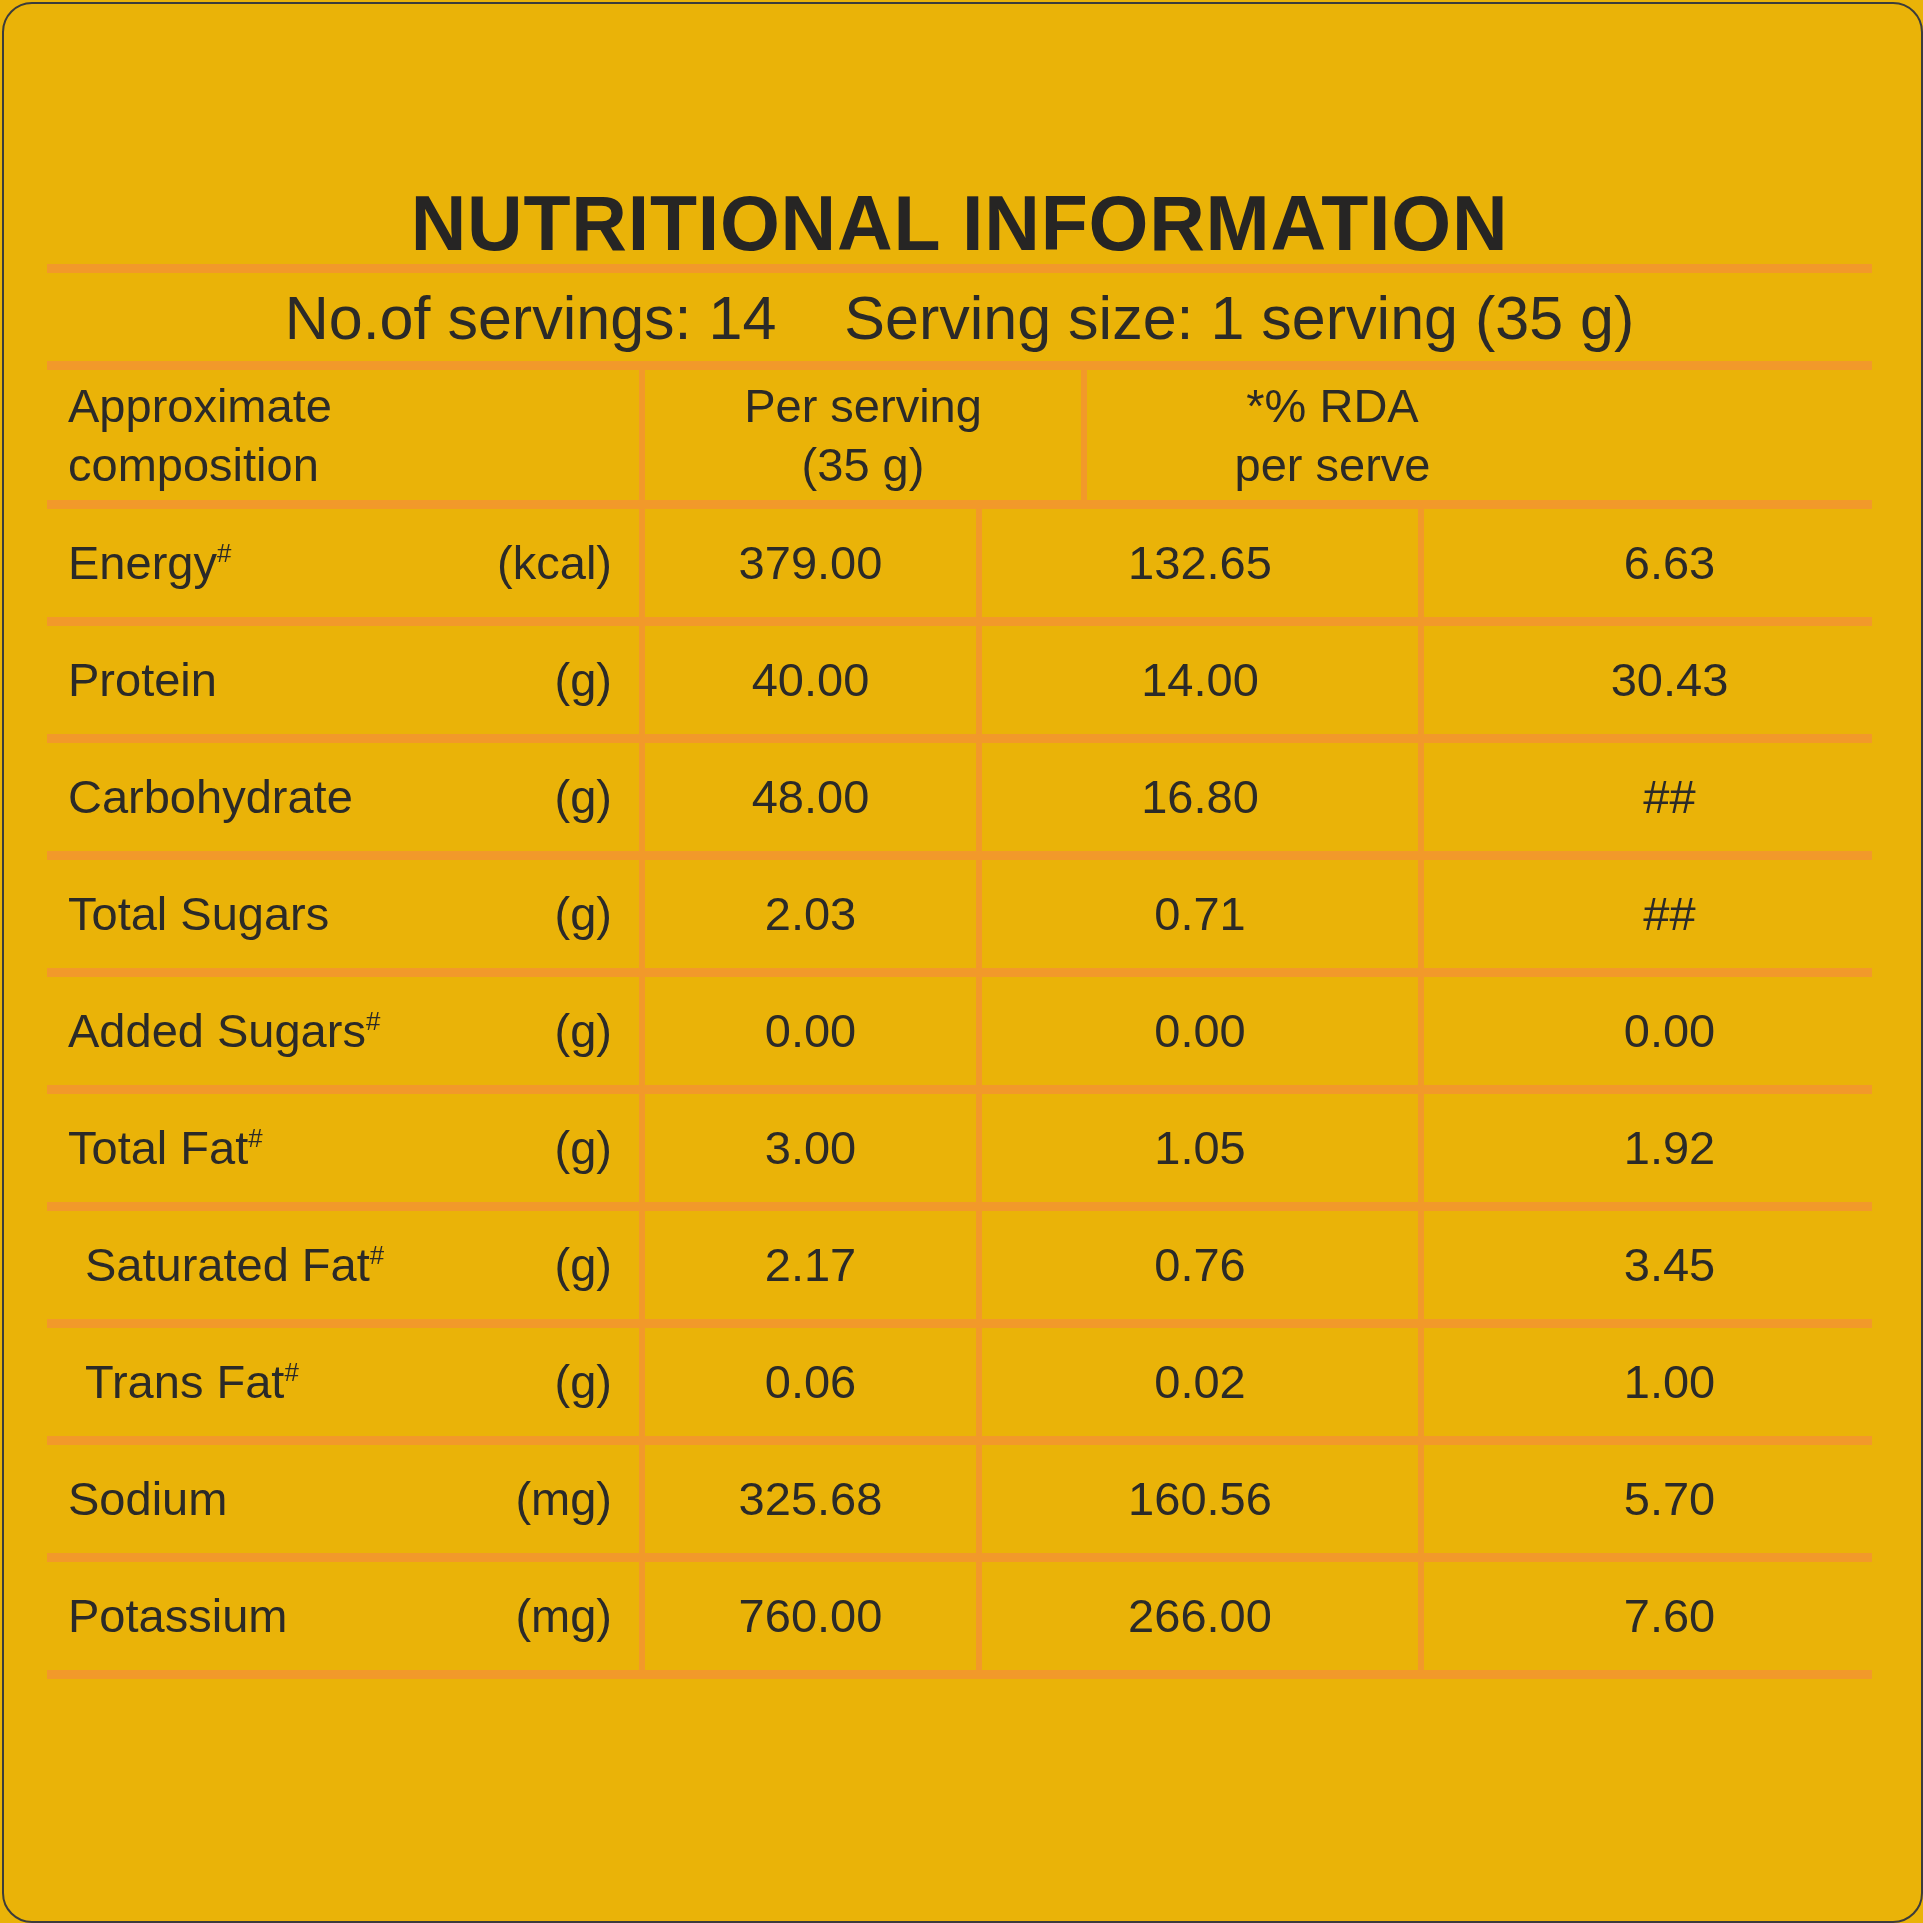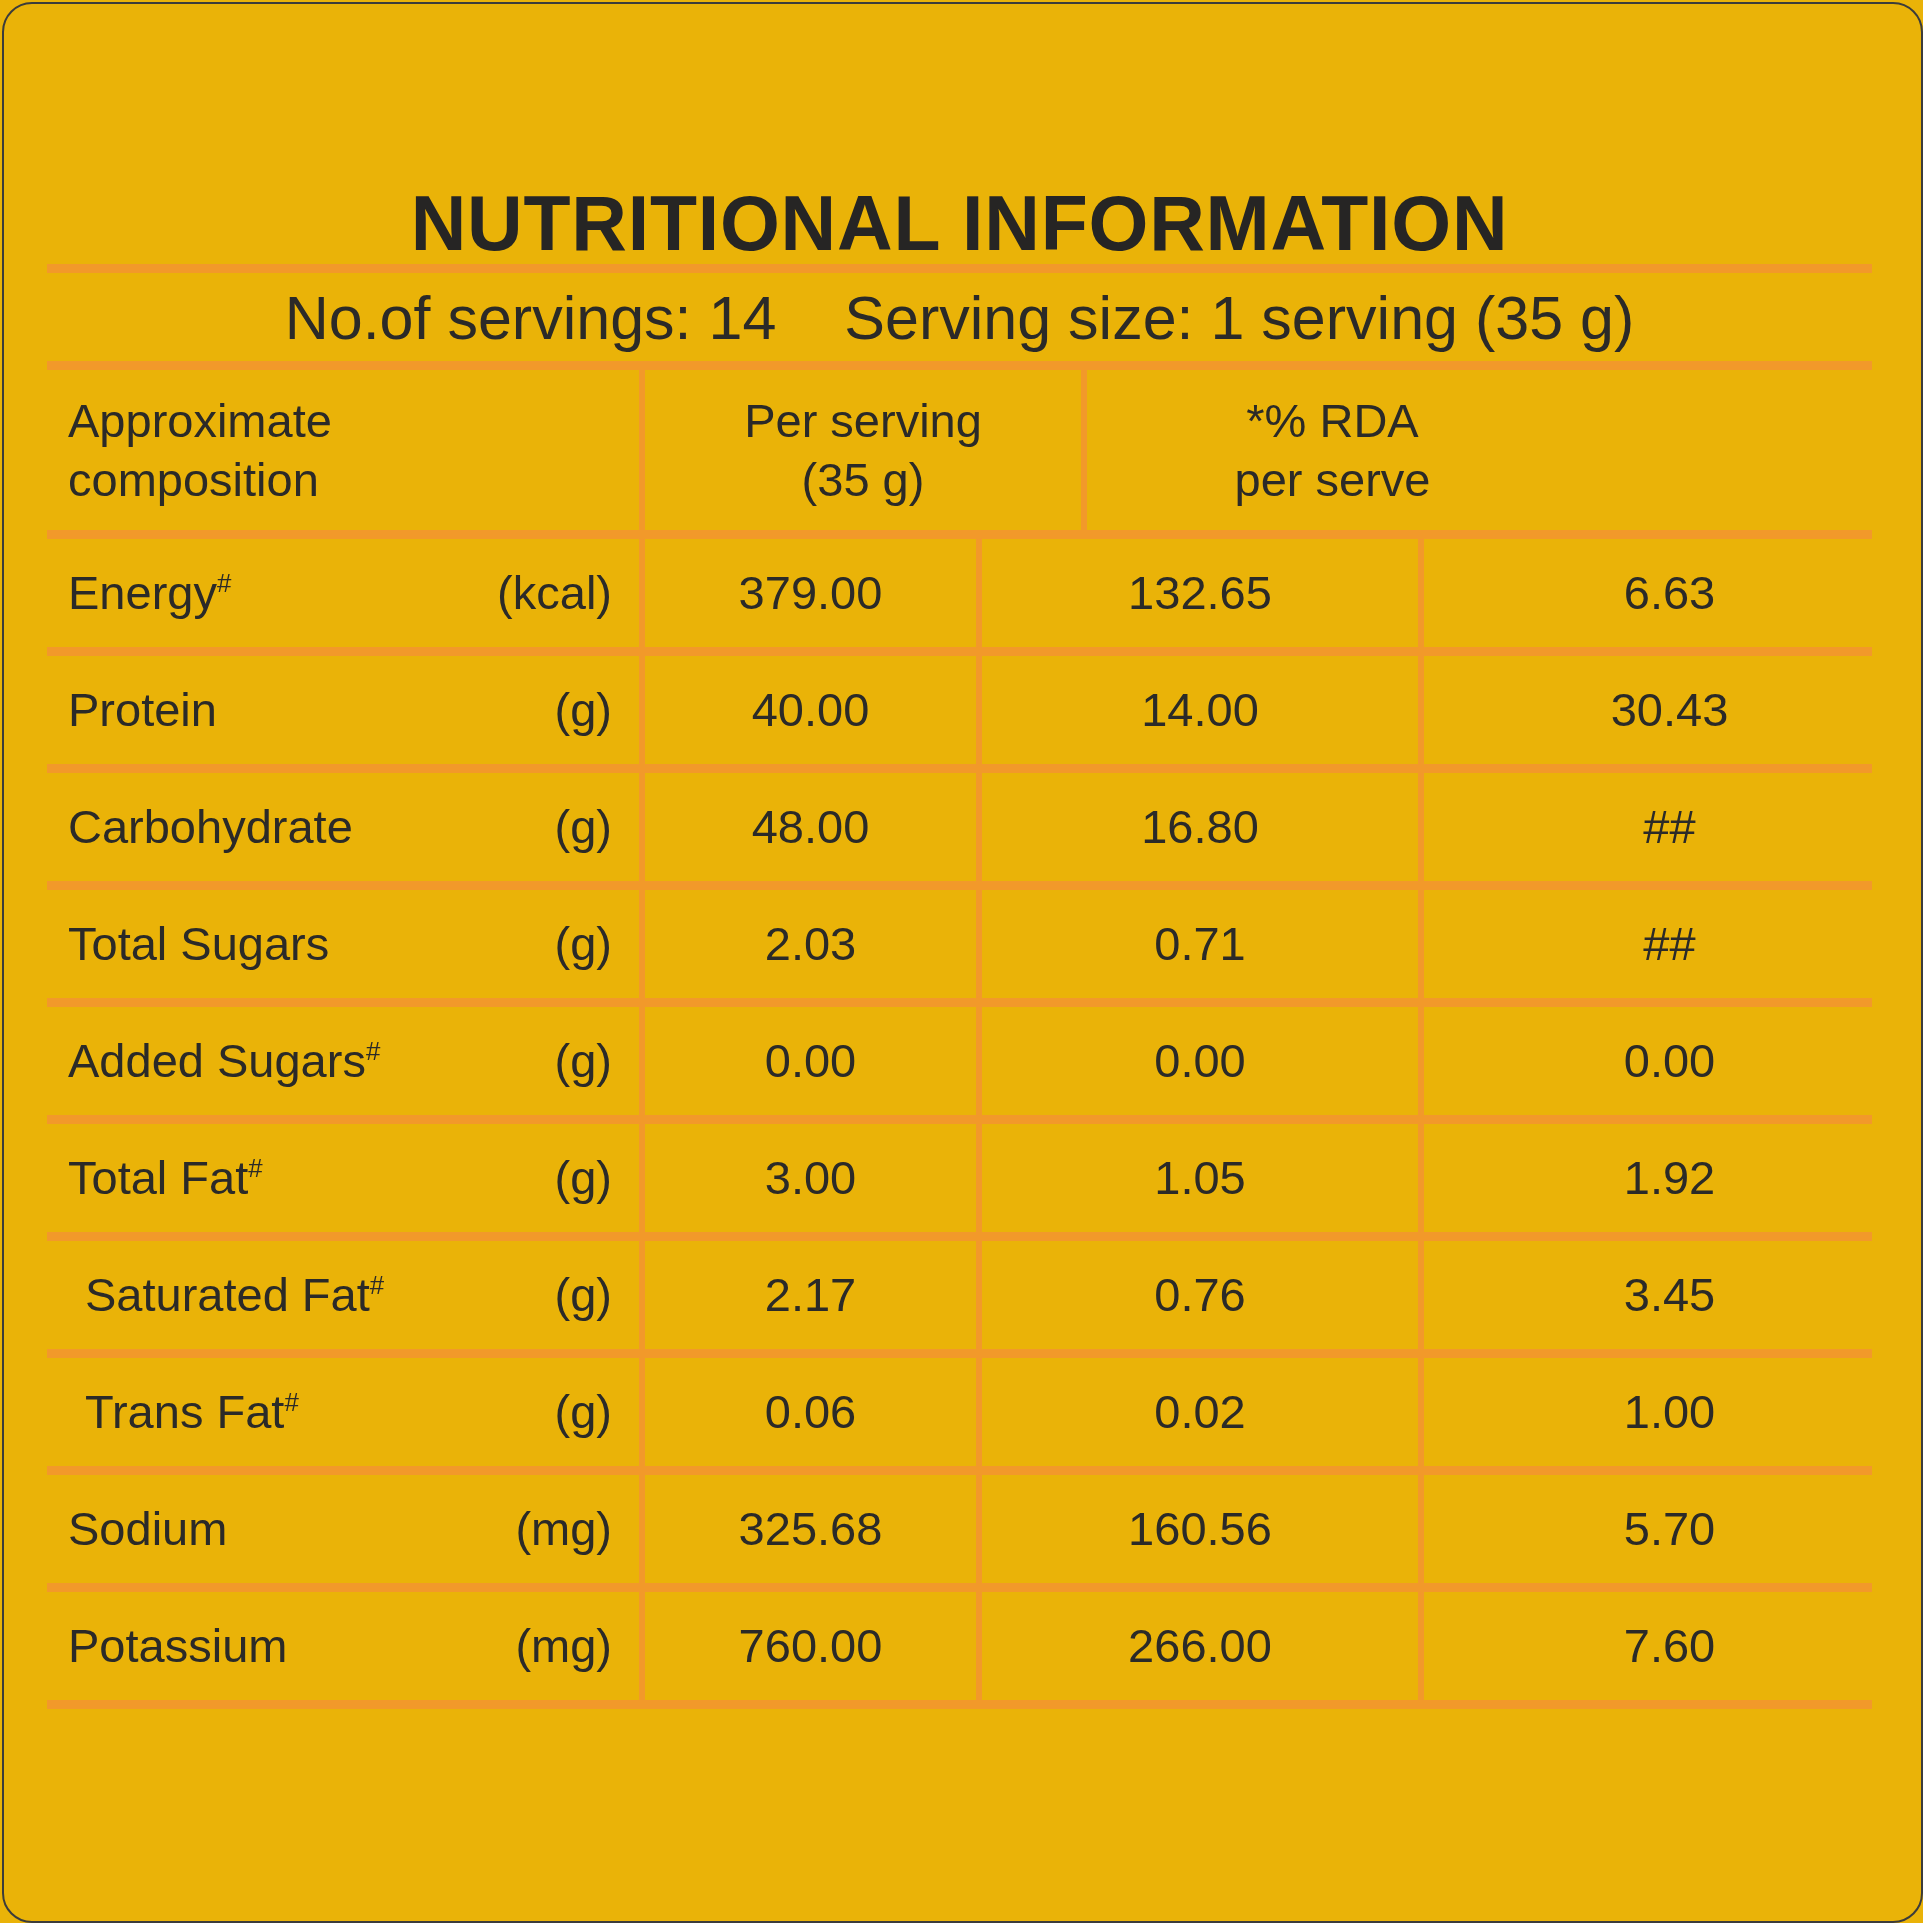--- a/index.html
+++ b/index.html
@@ -59,21 +59,21 @@
     border-top: 9px solid #F2992A;
     border-bottom: 9px solid #F2992A;
   }
   .trow {
     display: flex;
     width: 100%;
     height: 117px;
     border-top: 9px solid #F2992A;
     box-sizing: border-box;
   }
-  .trow.header { height: 160px; border-top: none; }
+  .trow.header { height: 130px; border-top: none; }
   .tcell {
     box-sizing: border-box;
     display: flex;
     align-items: center;
     justify-content: center;
     font-size: 47px;
     text-align: center;
     line-height: 1.26;
   }
   .tcell + .tcell { border-left: 6px solid #F2992A; }

